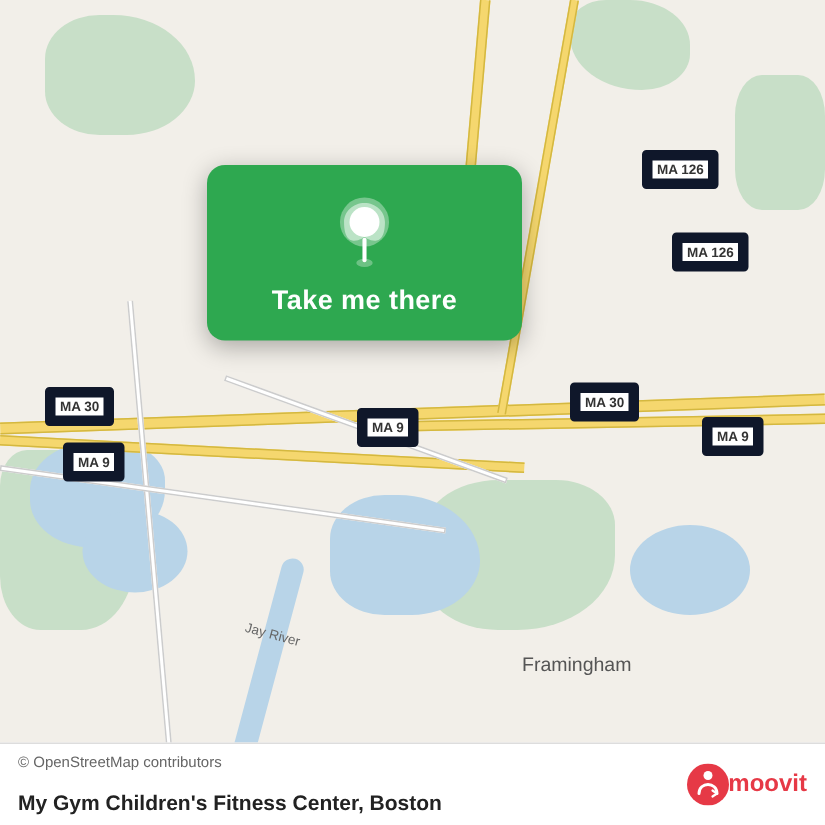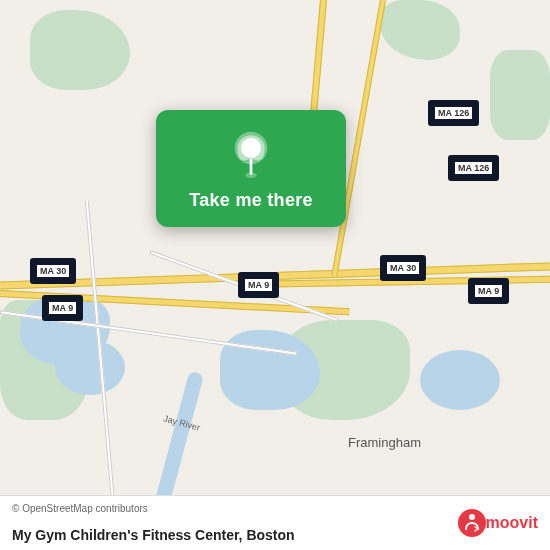--- a/index.html
+++ b/index.html
@@ -248,22 +248,22 @@
     .moovit-text {
       font-size: 16px;
       font-weight: bold;
       color: #e63946;
     }
 
     
     .green-card {
       position: absolute;
       top: 110px;
-      left: 156px;
-      width: 190px;
+      left: 138px;
+      width: 210px;
       background: #2ea850;
       border-radius: 12px;
       display: flex;
       flex-direction: column;
       align-items: center;
       padding: 18px 20px 16px;
       box-shadow: 0 4px 16px rgba(0,0,0,0.3);
       cursor: pointer;
     }
 

